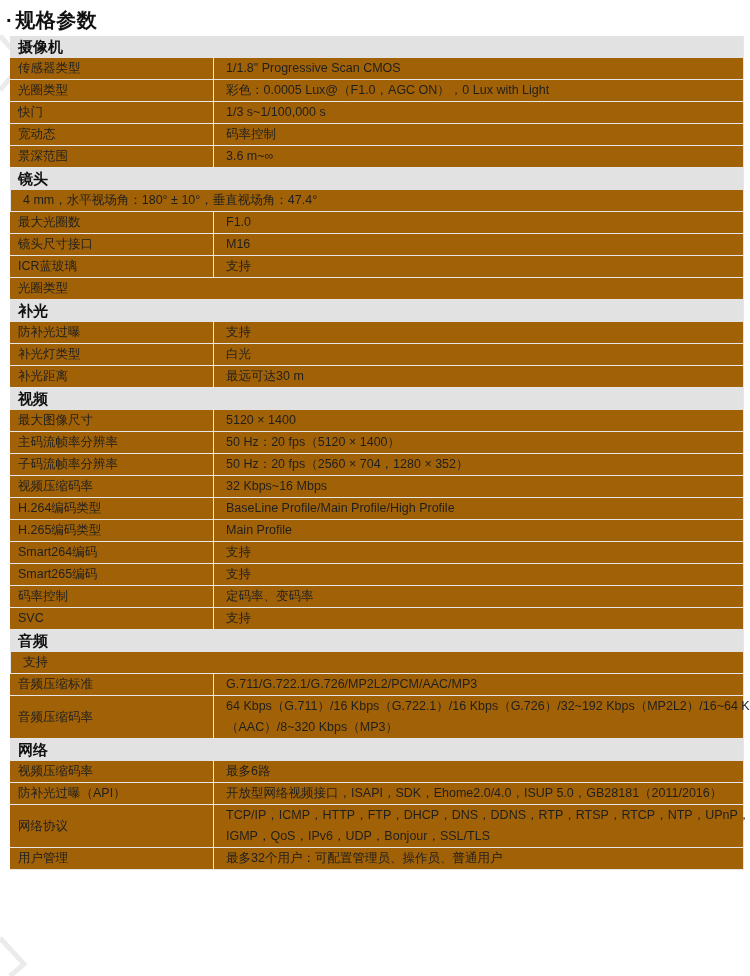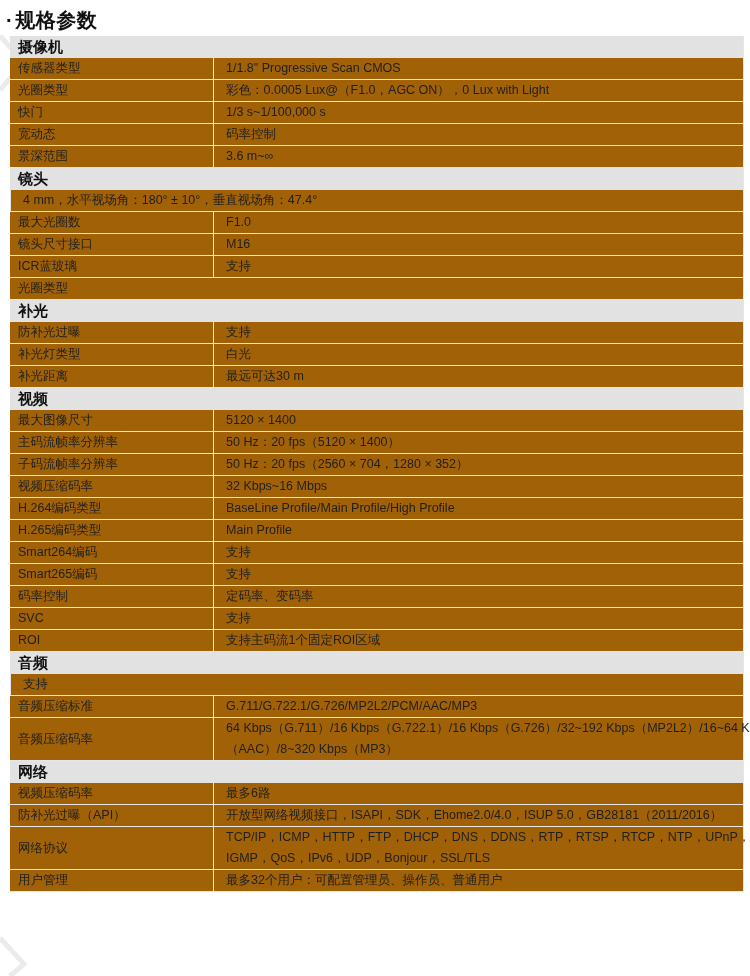--- a/index.html
+++ b/index.html
@@ -248,28 +248,20 @@
       </div>
     </div>
     <div class="spec-row">
       <div class="spec-label">
         <span>SVC</span>
       </div>
       <div class="spec-value">
         <div class="value-line">支持</div>
       </div>
     </div>
-    <div class="spec-row">
-      <div class="spec-label">
-        <span>ROI</span>
-      </div>
-      <div class="spec-value">
-        <div class="value-line">支持主码流1个固定ROI区域</div>
-      </div>
-    </div>
     <div class="section-header">音频</div>
     <div class="spec-row">
       <div class="spec-value">
         <div class="value-line">支持</div>
       </div>
     </div>
     <div class="spec-row">
       <div class="spec-label">
         <span>音频压缩标准</span>
       </div>

